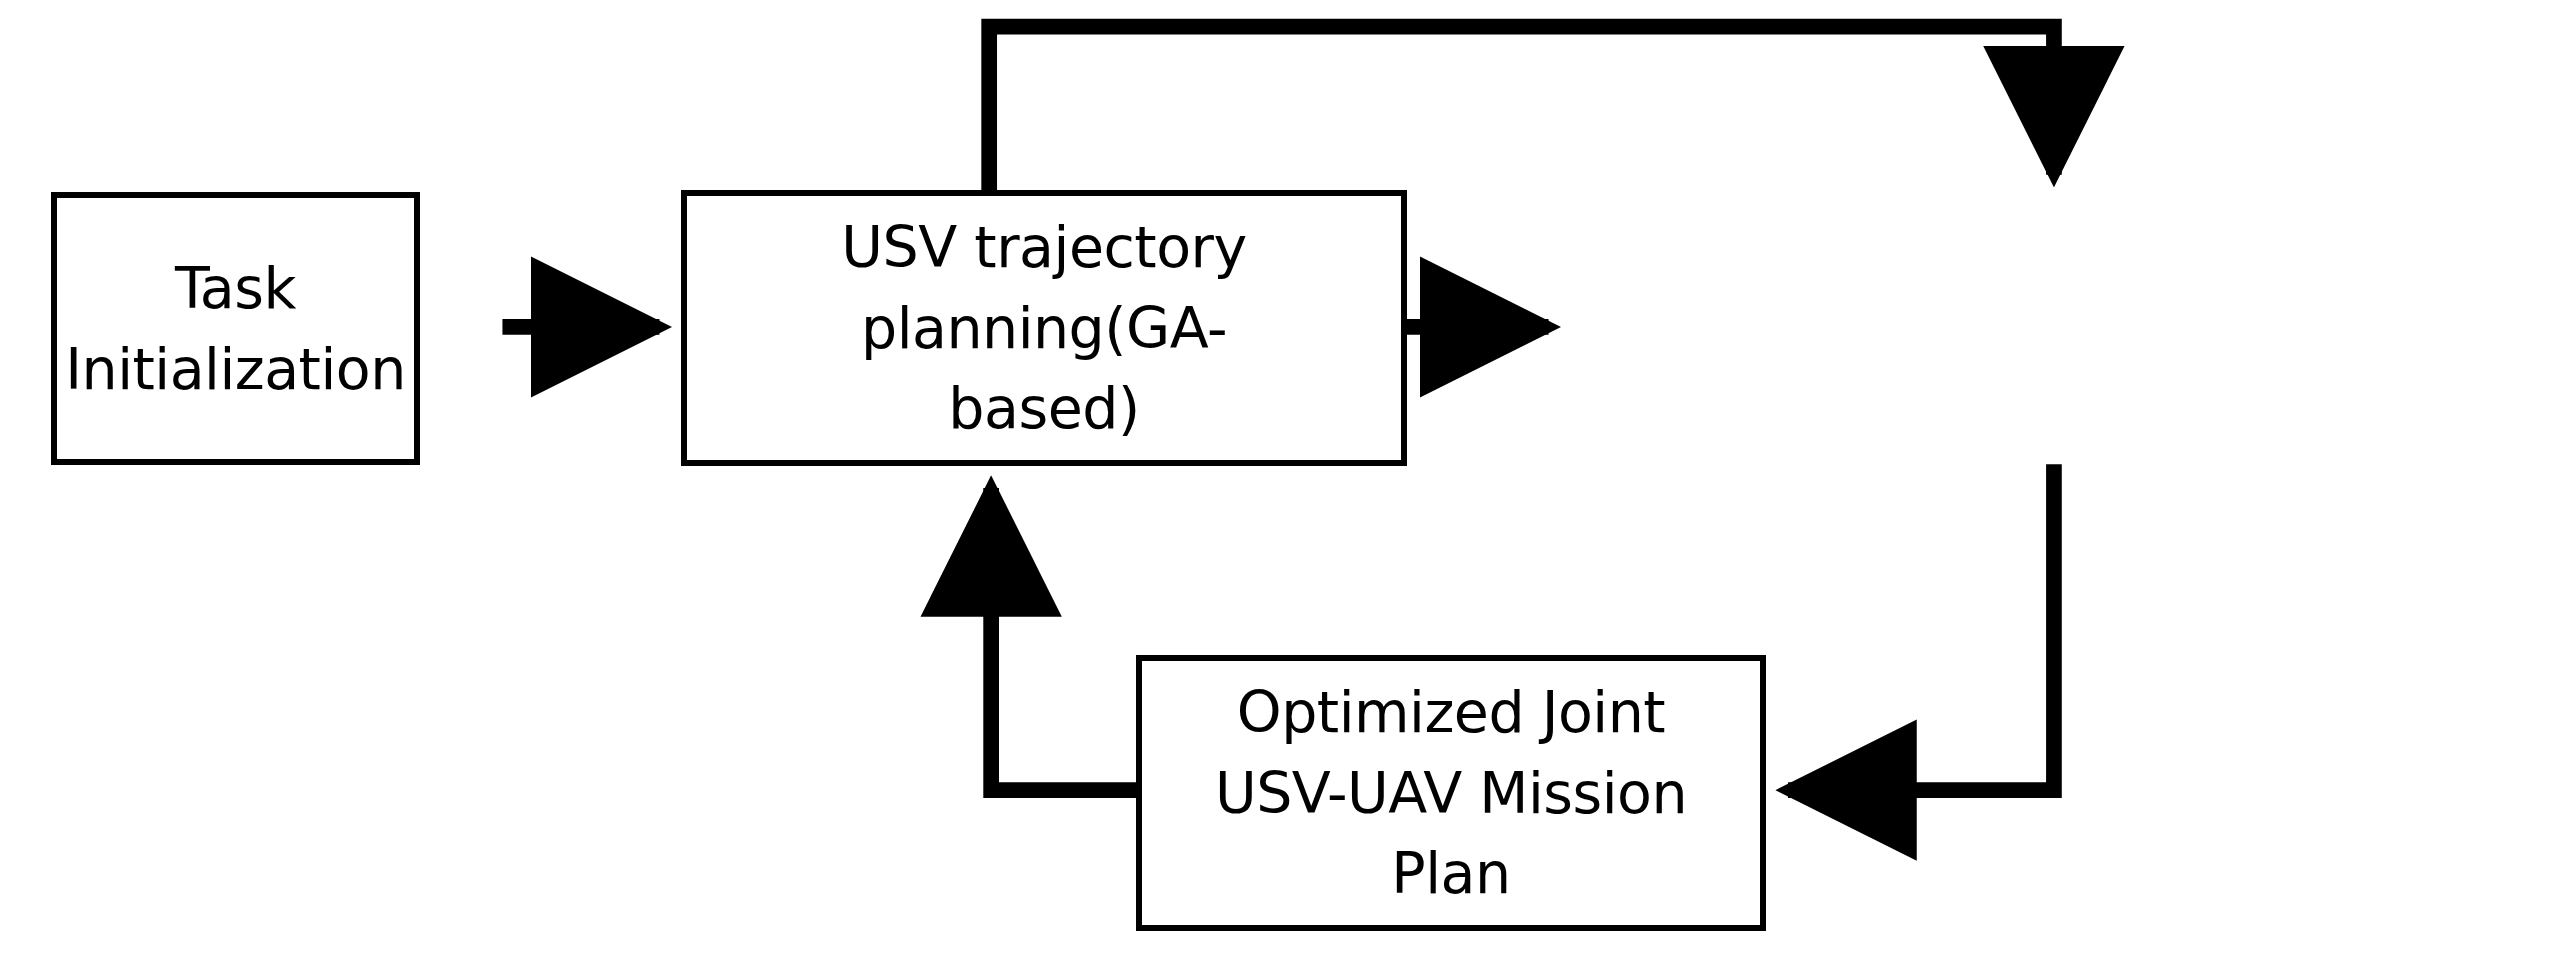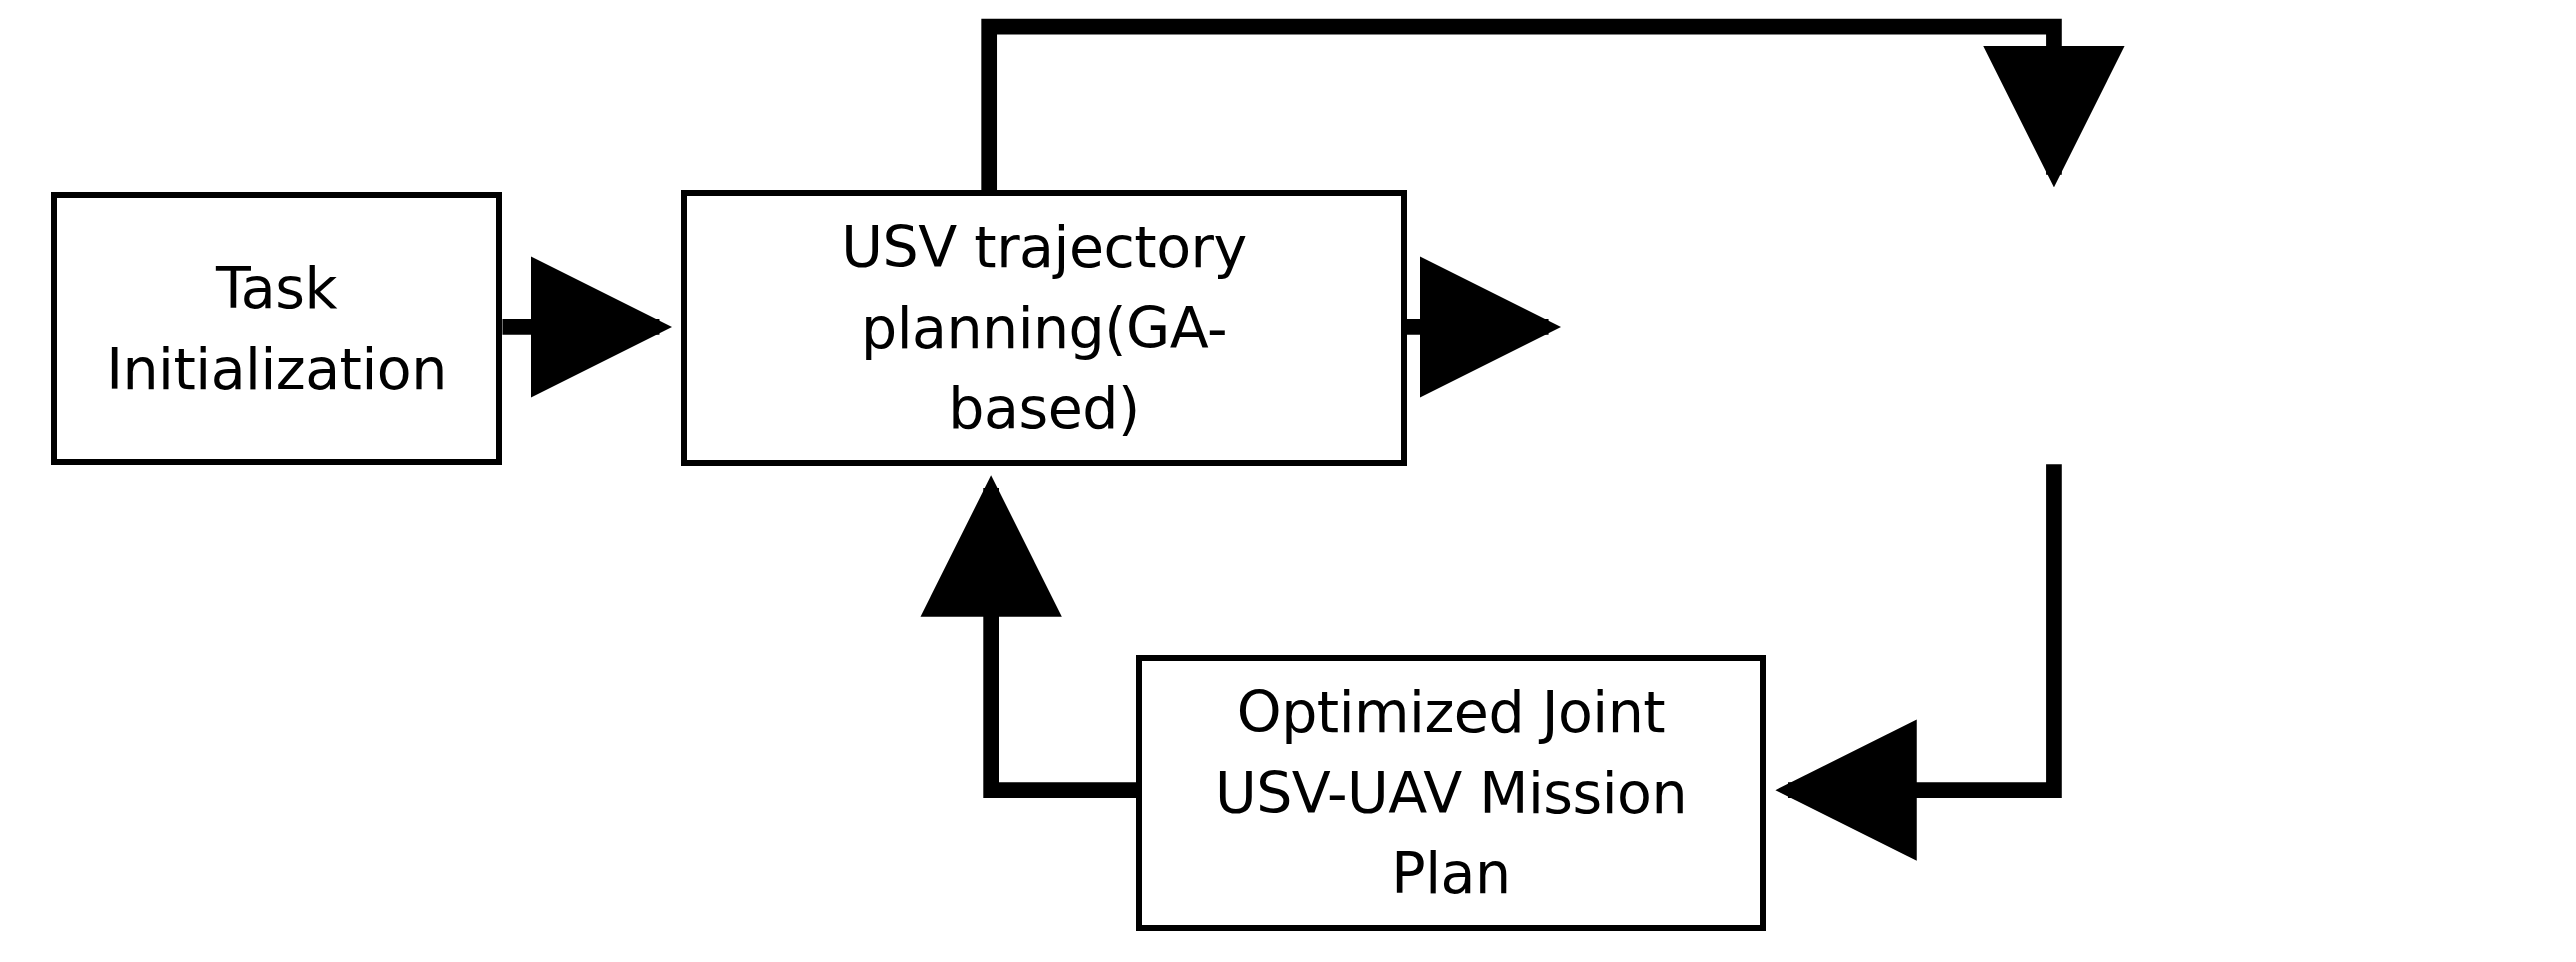--- a/index.html
+++ b/index.html
@@ -39,21 +39,21 @@
   .node-label {
     font-family: "DejaVu Sans", sans-serif;
     font-size: 57px;
     line-height: 1.42;
     color: #000000;
     font-weight: 400;
     letter-spacing: -0.5px;
     padding: 0 9.8px;
     white-space: pre-line;
   }
-  #node-task-initialization { left: 51px;   top: 192px; width: 451px; height: 273px; }
+  #node-task-initialization { left: 51px;   top: 192px; width: 369px; height: 273px; }
   #node-usv-trajectory      { left: 681px;  top: 190px; width: 726px; height: 276px; }
   #node-multi-uav           { left: 1570px; top: 192px; width: 968px; height: 273px; }
   #node-optimized-plan      { left: 1136px; top: 655px; width: 630px; height: 276px; justify-content: center; }
 </style>
 </head>
 <body>
 
 <div id="canvas">
 
   <svg class="flow-svg" viewBox="0 0 2625 981" xmlns="http://www.w3.org/2000/svg">

